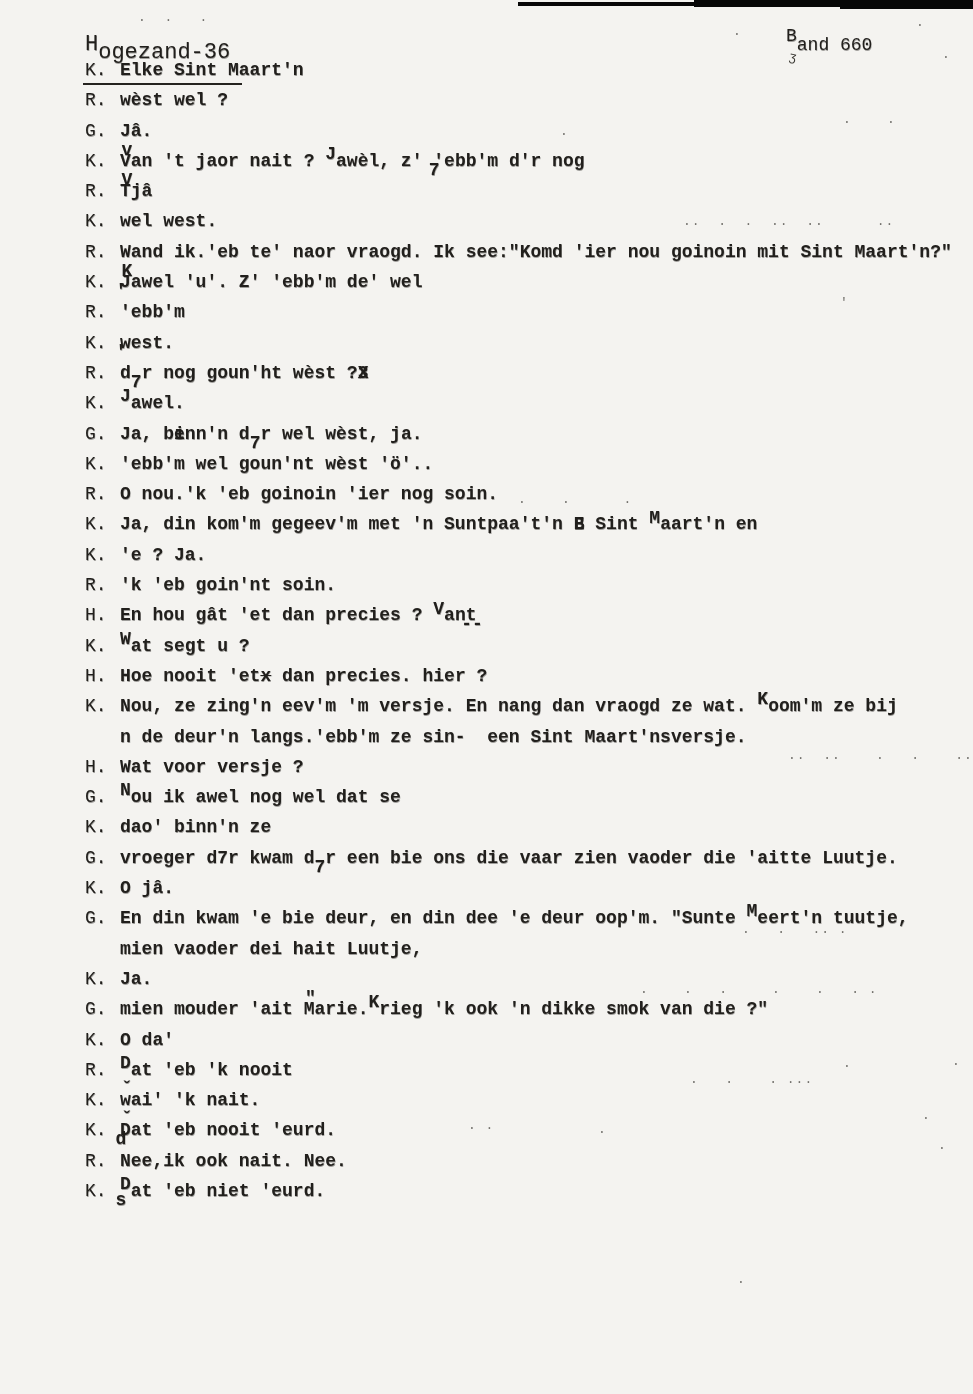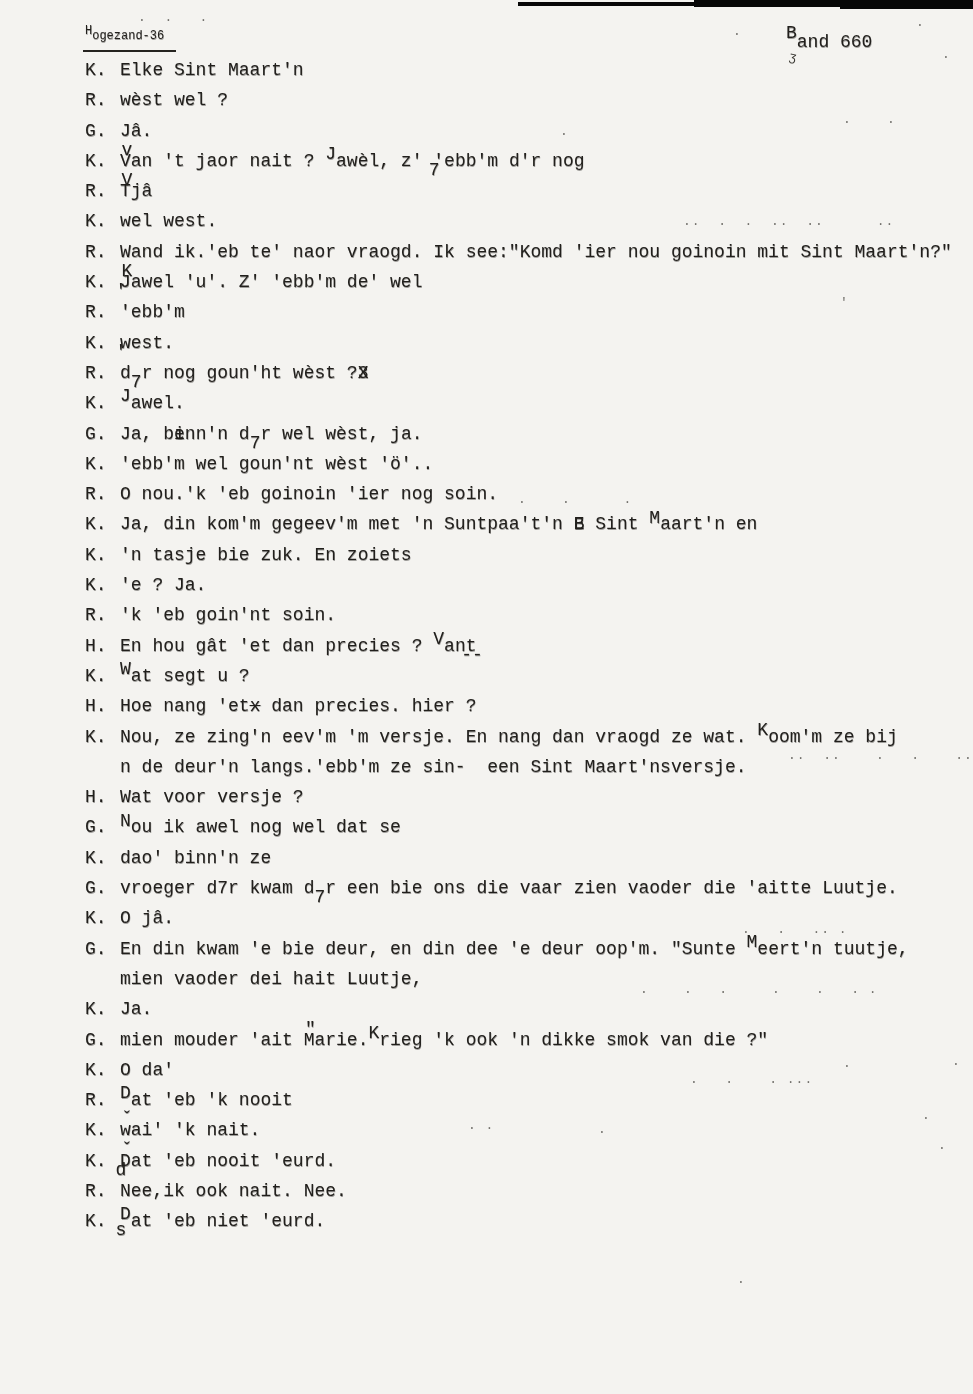--- a/index.html
+++ b/index.html
@@ -14,45 +14,45 @@
     background:#f4f3f0;
     color:#211f1c;
   }
   
   .scan-bar{position:absolute;background:#070707;}
   .scan-bar-1{left:518px;top:2px;width:455px;height:4px;}
   .scan-bar-2{left:694px;top:0;width:279px;height:7px;}
   .scan-bar-3{left:840px;top:0;width:133px;height:9px;}
 
   .title{
-    position:absolute;left:83px;top:25px;
-    font-size:12px;line-height:22px;
+    position:absolute;left:83px;top:42px;
+    font-size:22px;line-height:22px;
     border-bottom:2px solid #25231f;
-    padding:0 12px 3px 2px;
+    padding:0 12px 19px 2px;
     text-shadow:0.4px 0.5px 0 rgba(30,28,25,0.4);
   }
   .band{
     position:absolute;left:786px;top:31px;
-    font-size:18px;line-height:22px;
+    font-size:18px;line-height:28px;
     text-shadow:0.4px 0.5px 0 rgba(30,28,25,0.4);
   }
   .bsup{position:relative;top:-9px;}
   .band-mark{
     position:absolute;left:789px;top:50px;
     font-size:13px;color:#3a3833;transform:rotate(12deg);
   }
 
   .transcript{
     position:absolute;left:85px;top:55px;width:880px;
     font-size:18px;
     text-shadow:0.4px 0.5px 0 rgba(30,28,25,0.4);
   }
   .row{height:30.3px;line-height:30.3px;white-space:pre;}
   .spk{display:inline-block;width:35px;}
-  .txt{white-space:pre;}
+  .txt{white-space:pre;font-weight:bold;}
 
   
   .sup{position:relative;top:-0.38em;}
   .sub{position:relative;top:0.5em;}
   .up0{display:inline-block;width:0;transform:translate(0.08em,-0.6em);}
   .sub0{display:inline-block;width:0;transform:translate(-0.85em,0.52em);}
   .ov{display:inline-block;width:0;}
   .strike{text-decoration:line-through;}
 
   .noise-layer{position:absolute;left:0;top:0;width:100%;height:100%;pointer-events:none;}
@@ -85,26 +85,25 @@
       <div class="row"><span class="spk">R.</span><span class="txt"><span>Wand ik.'eb te' naor vraogd. Ik see:"Komd 'ier nou goinoin mit Sint Maart'n?"</span></span></div>
       <div class="row"><span class="spk">K.</span><span class="txt"><span class="up0">K</span><span>J</span><span class="sub0">'</span><span>awel 'u'. Z' 'ebb'm de' wel</span></span></div>
       <div class="row"><span class="spk">R.</span><span class="txt"><span>'ebb'm</span></span></div>
       <div class="row"><span class="spk">K.</span><span class="txt"><span>w</span><span class="sub0">'</span><span>est.</span></span></div>
       <div class="row"><span class="spk">R.</span><span class="txt"><span>d</span><span class="sub">7</span><span>r nog goun'ht wèst ?</span><span class="ov">3</span><span>X</span></span></div>
       <div class="row"><span class="spk">K.</span><span class="txt"><span class="sup">J</span><span>awel.</span></span></div>
       <div class="row"><span class="spk">G.</span><span class="txt"><span>Ja, b</span><span class="ov">i</span><span>e</span><span>nn'n d</span><span class="sub">7</span><span>r wel wèst, ja.</span></span></div>
       <div class="row"><span class="spk">K.</span><span class="txt"><span>'ebb'm wel goun'nt wèst 'ö'..</span></span></div>
       <div class="row"><span class="spk">R.</span><span class="txt"><span>O nou.'k 'eb goinoin 'ier nog soin.</span></span></div>
       <div class="row"><span class="spk">K.</span><span class="txt"><span>Ja, din kom'm gegeev'm met 'n Suntpaa't'n </span><span class="ov">E</span><span>B</span><span> Sint </span><span class="sup">M</span><span>aart'n en</span></span></div>
-      <div class="row"><span class="spk">K.</span><span class="txt"><span>'n tasje bie zuk. En zoiets</span></span></div>
       <div class="row"><span class="spk">K.</span><span class="txt"><span>'e ? Ja.</span></span></div>
       <div class="row"><span class="spk">R.</span><span class="txt"><span>'k 'eb goin'nt soin.</span></span></div>
       <div class="row"><span class="spk">H.</span><span class="txt"><span>En hou gât 'et dan precies ? </span><span class="sup">V</span><span>ant</span><span class="sub0">--</span></span></div>
       <div class="row"><span class="spk">K.</span><span class="txt"><span class="sup">W</span><span>at segt u ?</span></span></div>
-      <div class="row"><span class="spk">H.</span><span class="txt"><span>Hoe nang 'et</span><span class="strike">x</span><span> dan precies. hier ?</span></span></div>
+      <div class="row"><span class="spk">H.</span><span class="txt"><span>Hoe nooit 'et</span><span class="strike">x</span><span> dan precies. hier ?</span></span></div>
       <div class="row"><span class="spk">K.</span><span class="txt"><span>Nou, ze zing'n eev'm 'm versje. En nang dan vraogd ze wat. </span><span class="sup">K</span><span>oom'm ze bij</span></span></div>
       <div class="row"><span class="spk"></span><span class="txt"><span>n de deur'n langs.'ebb'm ze sin-  een Sint Maart'nsversje.</span></span></div>
       <div class="row"><span class="spk">H.</span><span class="txt"><span>Wat voor versje ?</span></span></div>
       <div class="row"><span class="spk">G.</span><span class="txt"><span class="sup">N</span><span>ou ik awel nog wel dat se</span></span></div>
       <div class="row"><span class="spk">K.</span><span class="txt"><span>dao' binn'n ze</span></span></div>
       <div class="row"><span class="spk">G.</span><span class="txt"><span>vroeger d7r kwam d</span><span class="sub">7</span><span>r een bie ons die vaar zien vaoder die 'aitte Luutje.</span></span></div>
       <div class="row"><span class="spk">K.</span><span class="txt"><span>O jâ.</span></span></div>
       <div class="row"><span class="spk">G.</span><span class="txt"><span>En din kwam 'e bie deur, en din dee 'e deur oop'm. "Sunte </span><span class="sup">M</span><span>eert'n tuutje,</span></span></div>
       <div class="row"><span class="spk"></span><span class="txt"><span>mien vaoder dei hait Luutje,</span></span></div>
       <div class="row"><span class="spk">K.</span><span class="txt"><span>Ja.</span></span></div>

